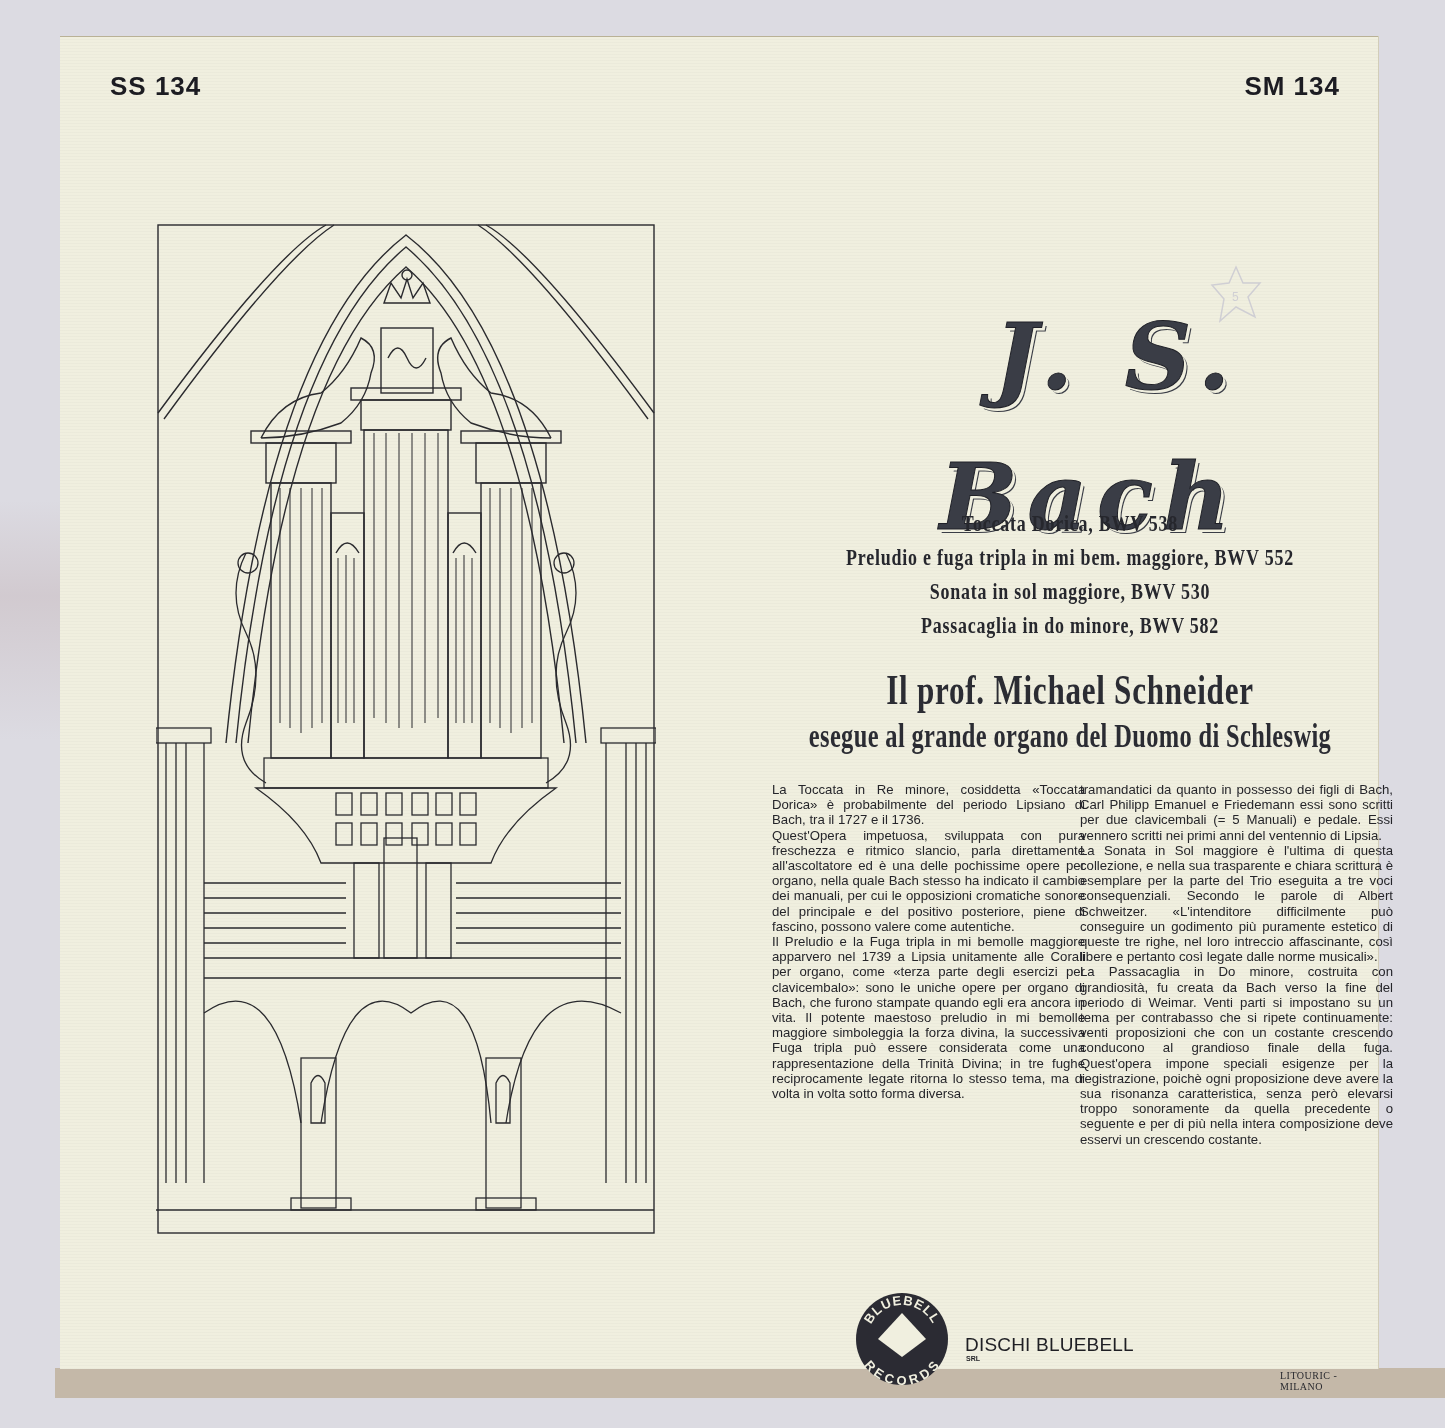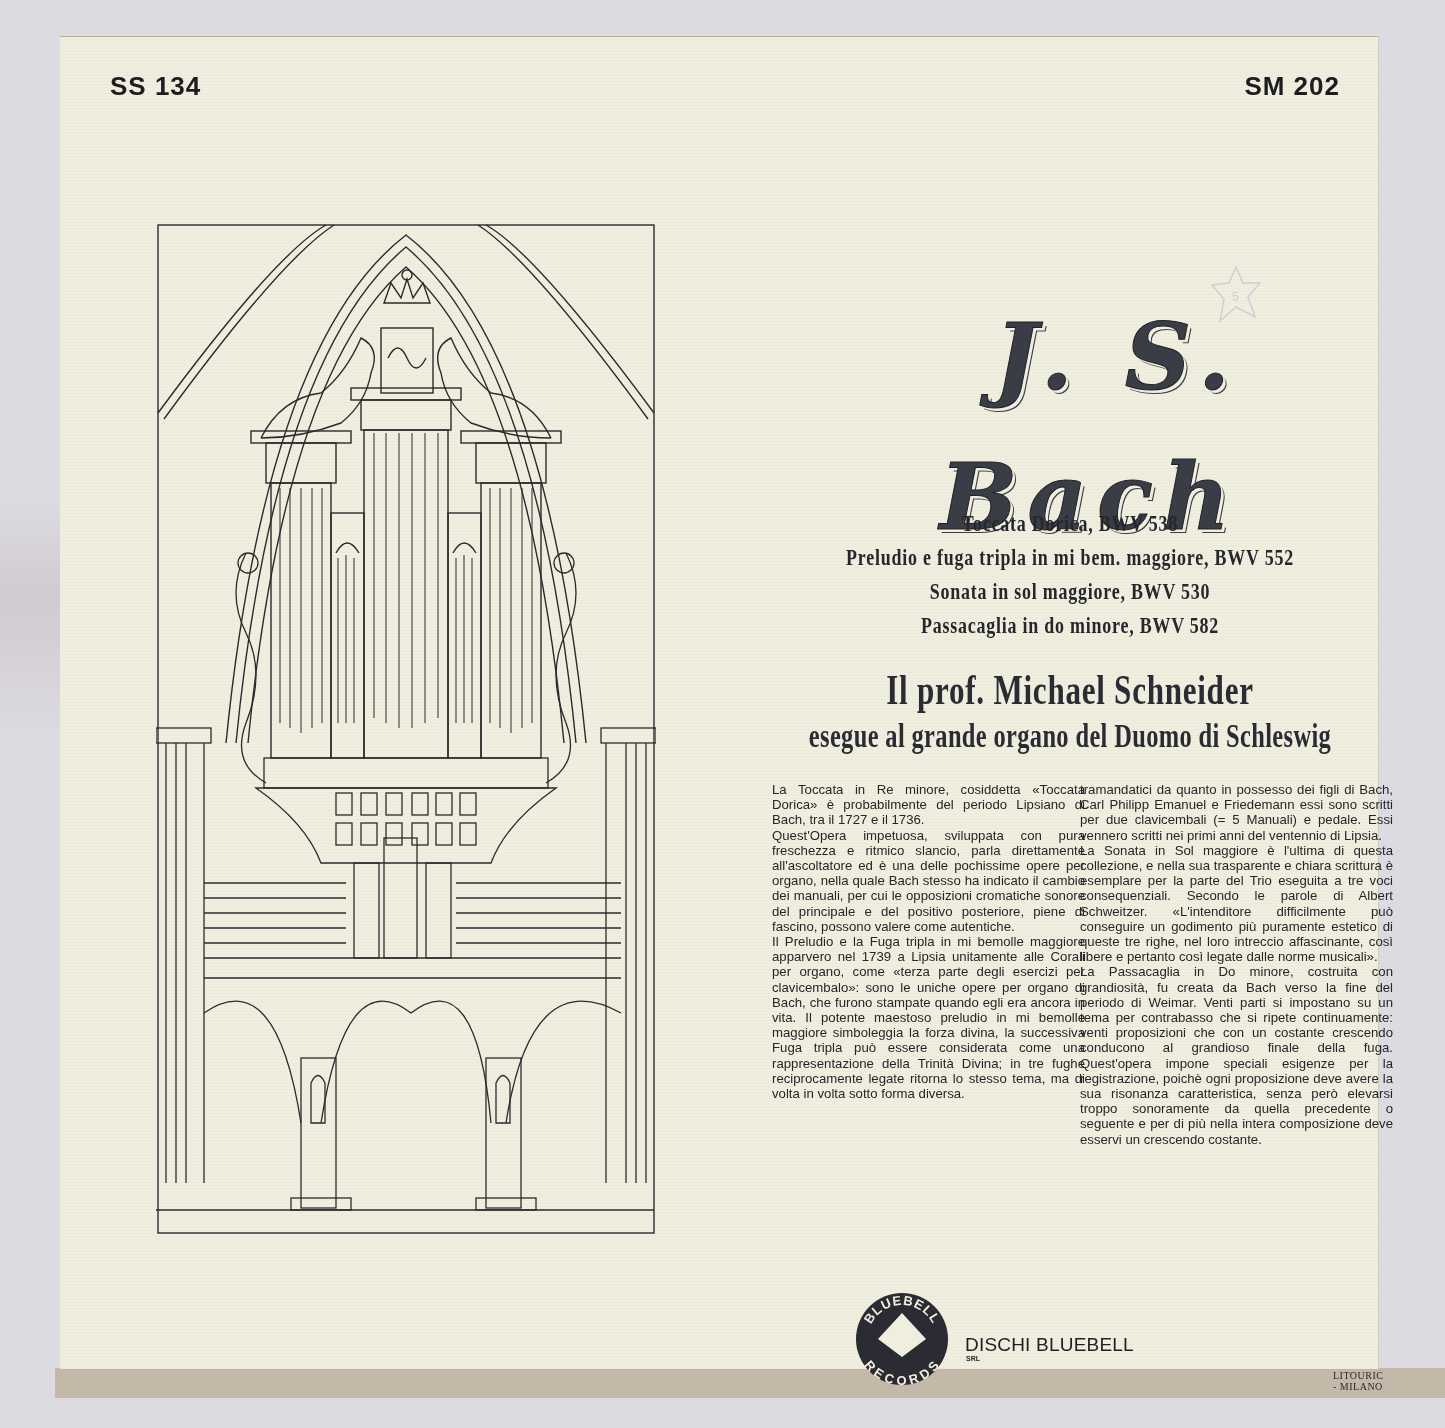--- a/index.html
+++ b/index.html
@@ -74,34 +74,34 @@
   .notes p { margin:0; }
 
   .label-logo { position:absolute; left:794px; top:1254px; width:96px; height:96px; }
   .label-name {
     position:absolute; left:905px; top:1297px; font-size:19px; color:#1f1f24; letter-spacing:.2px;
   }
   .label-srl {
     position:absolute; left:906px; top:1318px; font-size:7px; color:#1f1f24; font-weight:bold;
   }
   .printer {
-    position:absolute; left:1273px; top:1333px; font-family:"Liberation Serif", serif;
+    position:absolute; left:1220px; top:1333px; font-family:"Liberation Serif", serif;
     font-size:10px; color:#2a2a2f; letter-spacing:.5px;
   }
 </style>
 </head>
 <body>
 
 <div class="backdrop-shadow"></div>
 <div class="plastic"></div>
 
 <div class="sleeve">
 
   <div class="catno left">SS 134</div>
-  <div class="catno right">SM 202</div>
+  <div class="catno right">SM 134</div>
 
   <svg class="star" viewBox="0 0 52 60">
     <polygon points="26,2 33,18 50,18 38,32 45,52 26,42 10,56 14,34 2,20 19,18" fill="none" stroke="#b7b6cc" stroke-width="1.5"></polygon>
     <text x="22" y="36" font-size="12" fill="#b7b6cc" font-family="Liberation Sans, sans-serif">5</text>
   </svg>
 
   <div class="illustration">
     <svg viewBox="0 0 500 1015">
       <g fill="none" stroke="#2a2a2e" stroke-width="1.4">
 

